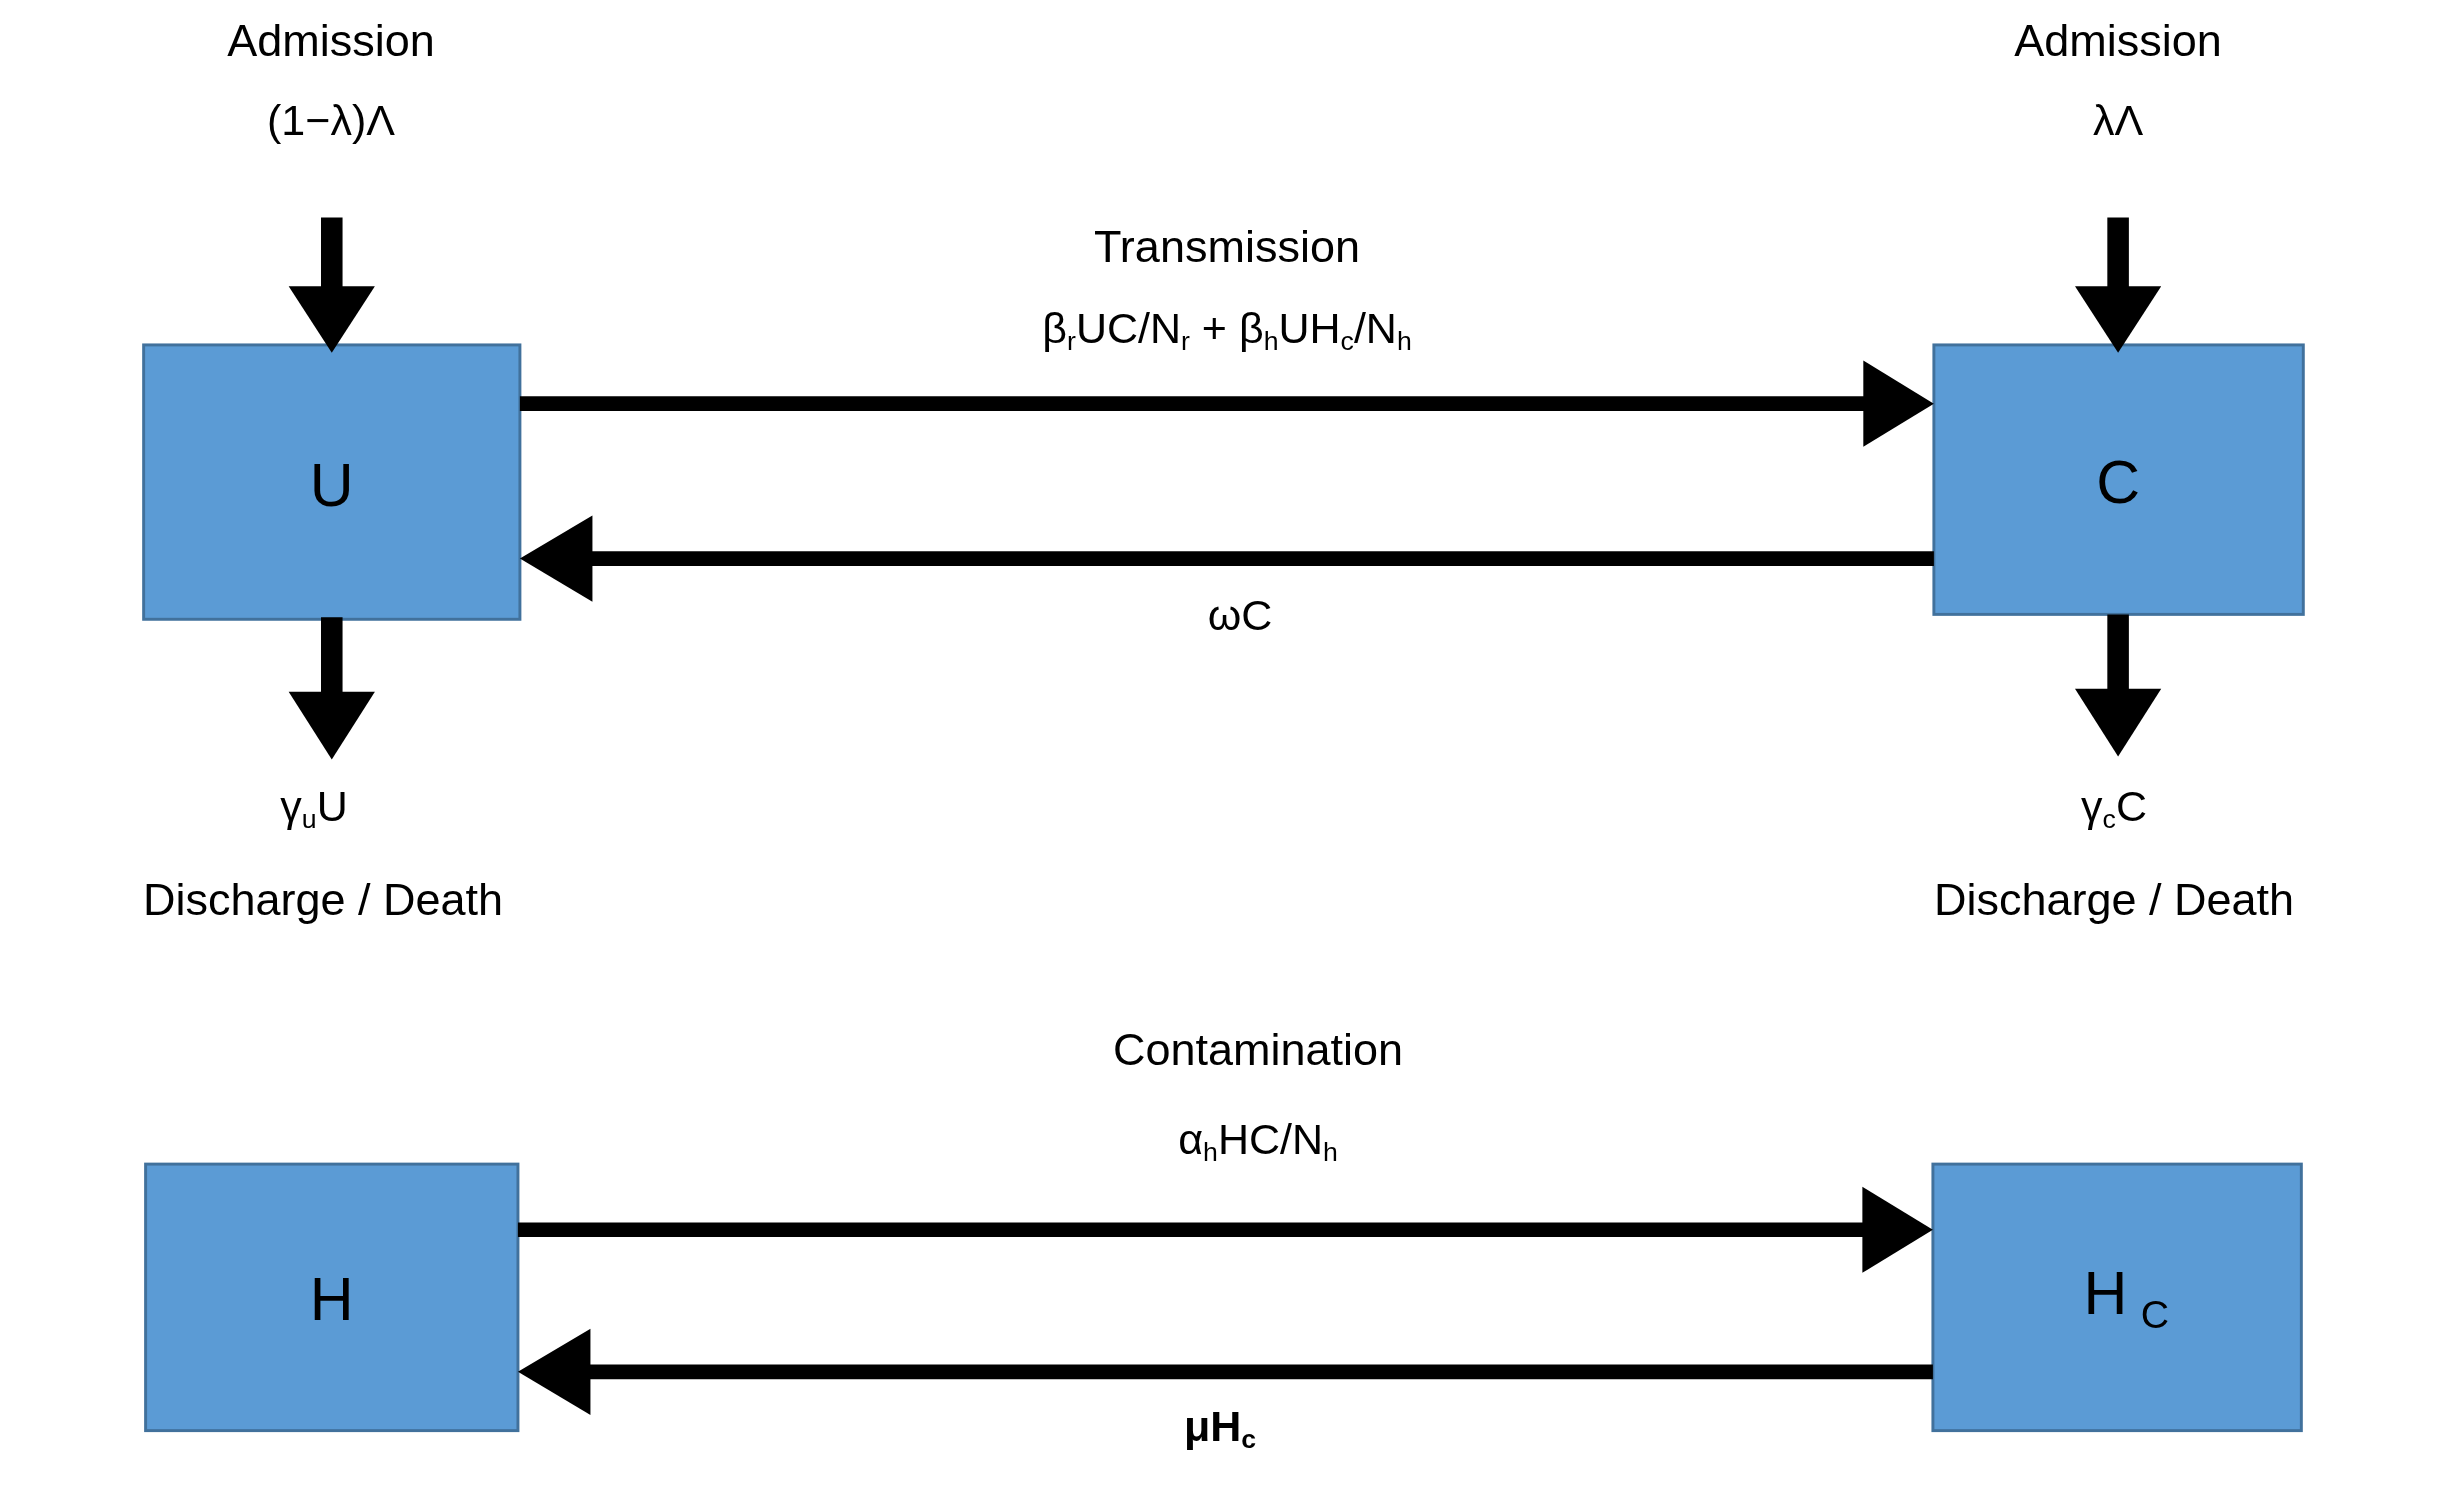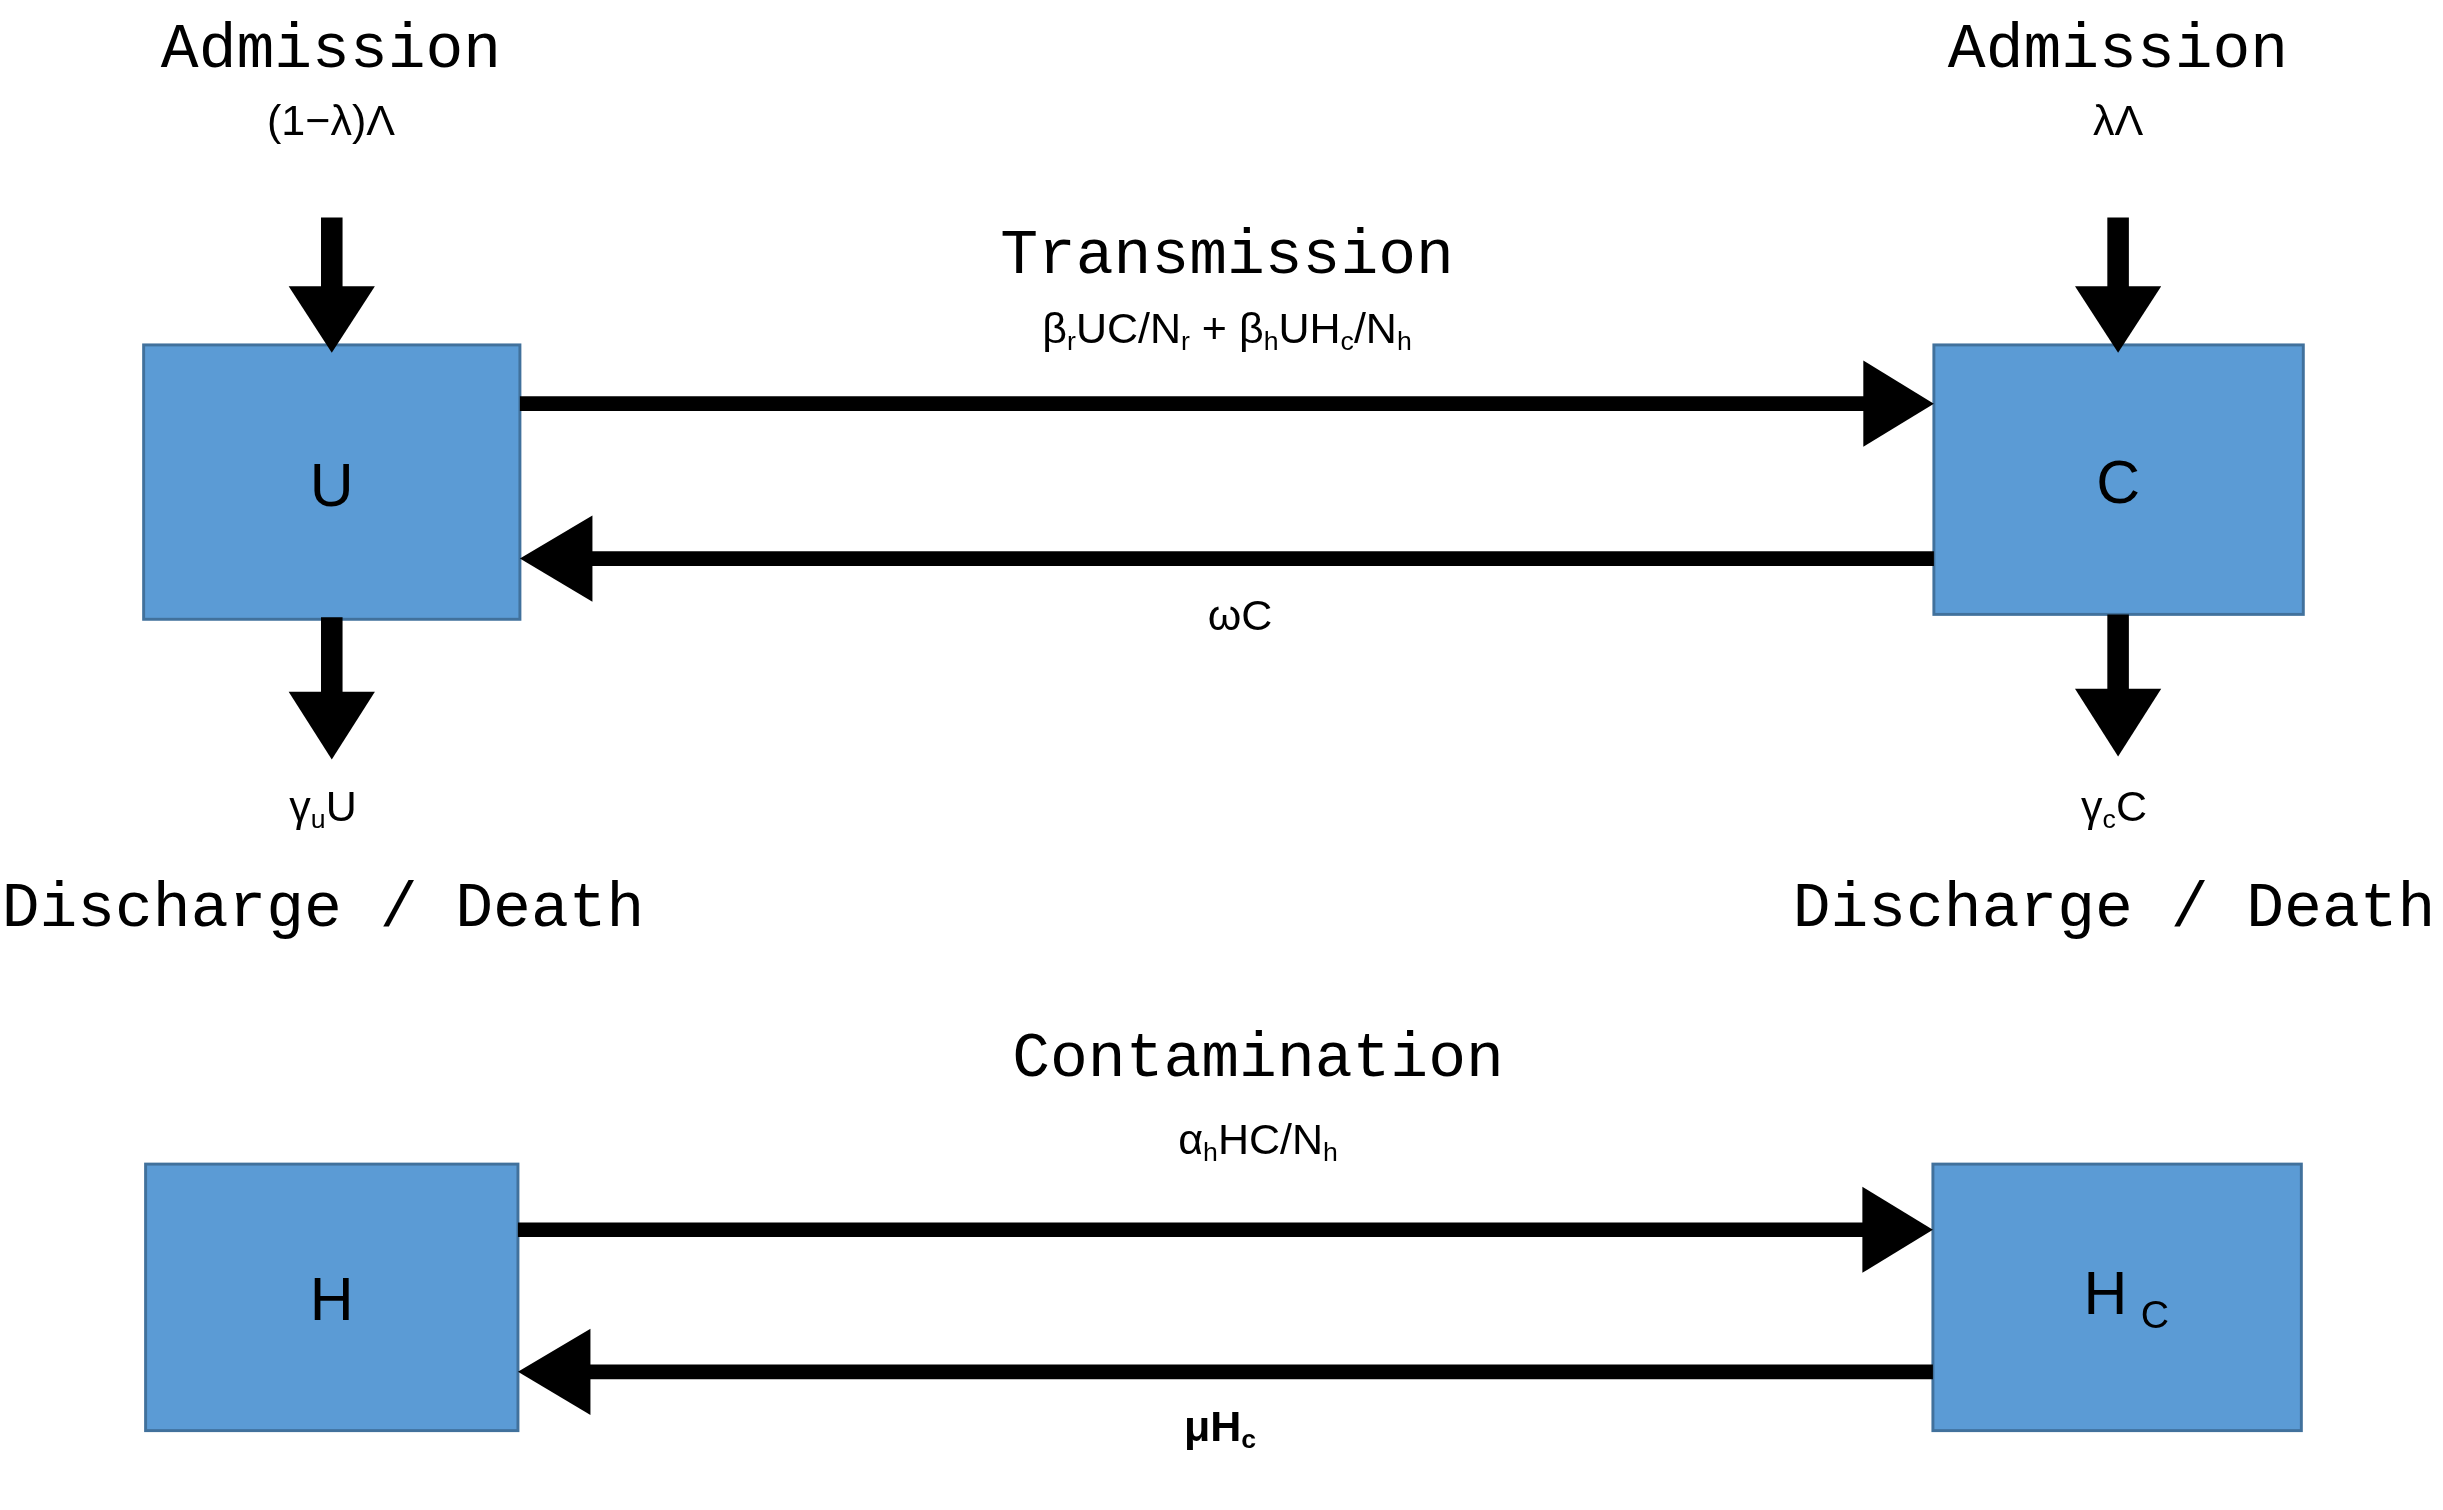--- a/index.html
+++ b/index.html
@@ -63,21 +63,21 @@
   }
   .lbl {
     position: absolute;
     font-family: "Liberation Sans", sans-serif;
     color: #000000;
     white-space: nowrap;
     line-height: 1.04;
     text-align: center;
     transform: translateX(-50%);
   }
-  .lbl-word { font-size: 63px; font-family: Liberation Mono, monospace; }
+  .lbl-word { font-size: 45px; }
   .lbl-formula { font-size: 43px; }
 </style>
 </head>
 <body>
 
 <div id="diagram-root">
 
   <svg class="canvas" viewBox="0 0 2493 1541">
 
     <g>
@@ -151,21 +151,21 @@
 
   <div class="lbl lbl-formula" style="left:2118px; top:98px;">λΛ</div>
 
   <div class="lbl lbl-word" style="left:1227px; top:224px;">Transmission</div>
 
   <div class="lbl lbl-formula" style="left:1227px; top:306px;"><span>β</span><span class="sub">r</span><span>UC/N</span><span class="sub">r</span><span> + β</span><span class="sub">h</span><span>UH</span><span class="sub">c</span><span>/N</span><span class="sub">h</span></div>
 
   <div class="lbl lbl-formula" style="left:1240px; top:593px;">ωC</div>
 
 
-  <div class="lbl lbl-formula" style="left:323px; top:784px;text-align:right;"><span>γ</span><span class="sub">u</span><span>U</span></div>
+  <div class="lbl lbl-formula" style="left:314px; top:784px;text-align:right;"><span>γ</span><span class="sub">u</span><span>U</span></div>
 
   <div class="lbl lbl-word" style="left:323px; top:877px;">Discharge / Death</div>
 
   <div class="lbl lbl-formula" style="left:2114px; top:784px;text-align:right;"><span>γ</span><span class="sub">c</span><span>C</span></div>
 
   <div class="lbl lbl-word" style="left:2114px; top:877px;">Discharge / Death</div>
 
   <div class="lbl lbl-formula" style="left:1258px; top:1117px;"><span>α</span><span class="sub">h</span><span>HC/N</span><span class="sub">h</span></div>
 
   <div class="lbl lbl-word" style="left:1258px; top:1027px;">Contamination</div>

